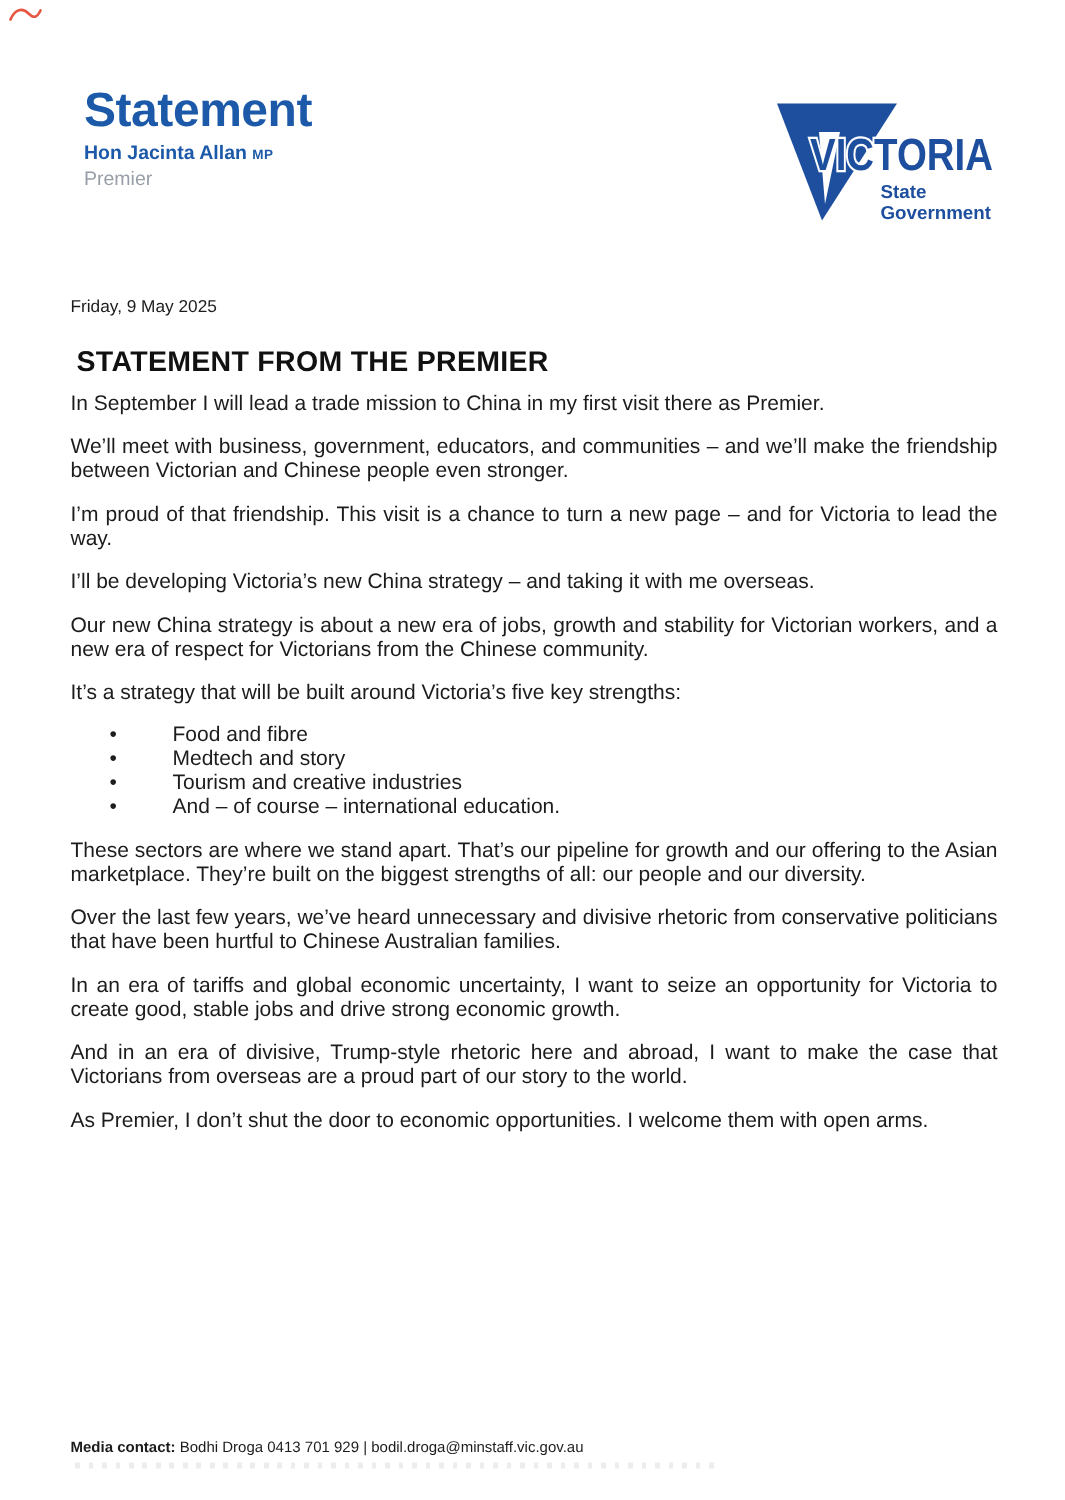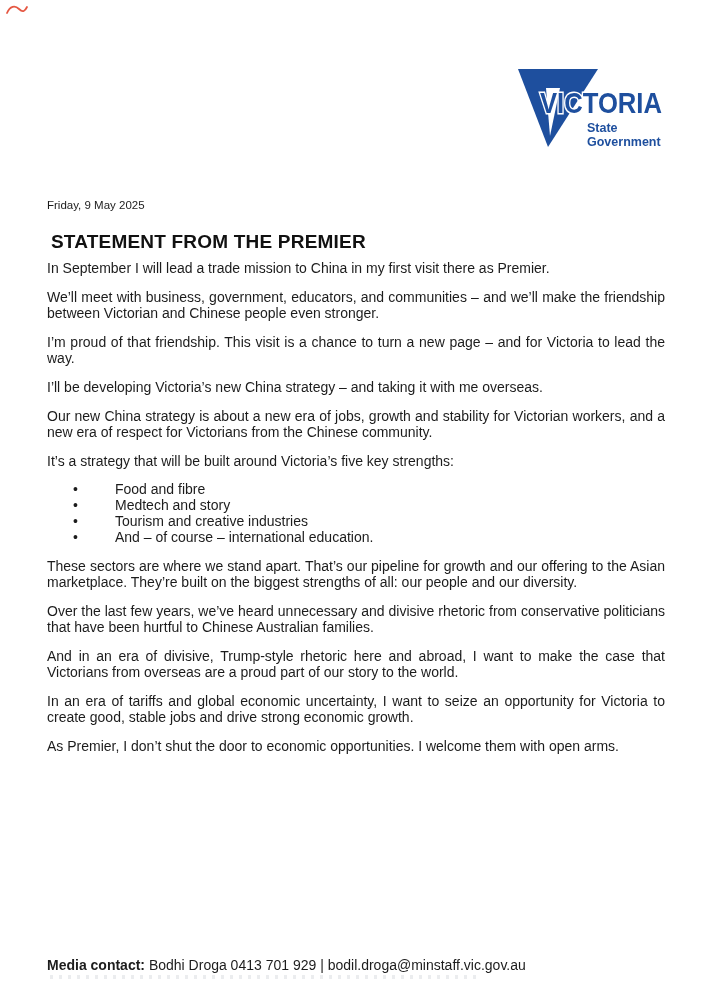--- a/index.html
+++ b/index.html
@@ -29,38 +29,46 @@
   
   .doc-date{position:absolute;left:47px;top:198px;font-size:11.5px;line-height:14px;text-align:center;}
   .doc-headline{position:absolute;left:47px;top:227px;margin:4px;font-size:19px;line-height:22px;font-weight:bold;letter-spacing:0.2px;color:#111;}
   .doc-body{position:absolute;left:47px;top:247px;width:618px;font-size:14px;line-height:16px;text-align:justify;color:#1c1c1c;}
   .doc-body p{margin:13px 0 0;}
   .doc-body ul{margin:12px 0 0;padding:0;}
   .doc-body li{list-style:none;position:relative;padding-left:68px;margin:0;line-height:16px;text-align:left;}
   .doc-body li::before{content:"\2022";position:absolute;left:26px;top:0;}
 
   
-  .doc-footer{position:absolute;left:47px;top:958px;font-size:14px;line-height:15px;color:#1c1c1c;}
+  .doc-footer{position:absolute;left:47px;top:958px;font-size:10px;line-height:15px;color:#1c1c1c;}
   .doc-footer .label{font-weight:bold;}
 
   
   .ghost-line{
     position:absolute;left:50px;top:975px;width:430px;height:4px;opacity:0.55;
     background:repeating-linear-gradient(90deg,rgba(125,135,148,0.28) 0 3px,rgba(125,135,148,0) 3px 9px);
   }
 </style>
 </head>
 <body>
 
 <div class="page">
 
   <svg class="scribble" width="26" height="16" viewBox="0 0 26 16">
     <path d="M3 11 C6 4, 11 3, 15 7 S 21 9, 23 5" stroke="#e2452e" stroke-width="1.8" fill="none" stroke-linecap="round" opacity="0.9"></path>
   </svg>
 
+  <div class="masthead">
+    <h1 class="masthead-title">Statement</h1>
+    <p class="masthead-author">
+      <span>Hon Jacinta Allan</span>
+      <span class="postnominal">MP</span>
+    </p>
+    <p class="masthead-role">Premier</p>
+  </div>
 
   <svg class="logo" width="155" height="92" viewBox="0 0 155 92">
     <polygon points="3,7 83,7 33,85" fill="#1e4f9e"></polygon>
     <polygon points="31,26 45,26 35,74" fill="#ffffff"></polygon>
     <text x="25" y="51" font-family="Liberation Sans, sans-serif" font-weight="bold" font-size="30" fill="#1e4f9e" stroke="#ffffff" stroke-width="3" paint-order="stroke" textLength="122" lengthAdjust="spacingAndGlyphs">VICTORIA</text>
     <text x="72" y="70" font-family="Liberation Sans, sans-serif" font-weight="bold" font-size="12.5" fill="#1e4f9e">State</text>
     <text x="72" y="84" font-family="Liberation Sans, sans-serif" font-weight="bold" font-size="12.5" fill="#1e4f9e">Government</text>
   </svg>
 
   <div class="doc-date">Friday, 9 May 2025</div>
@@ -75,22 +83,22 @@
       <p>Our new China strategy is about a new era of jobs, growth and stability for Victorian workers, and a new era of respect for Victorians from the Chinese community.</p>
       <p>It’s a strategy that will be built around Victoria’s five key strengths:</p>
       <ul>
         <li>Food and fibre</li>
         <li>Medtech and story</li>
         <li>Tourism and creative industries</li>
         <li>And – of course – international education.</li>
       </ul>
       <p>These sectors are where we stand apart. That’s our pipeline for growth and our offering to the Asian marketplace. They’re built on the biggest strengths of all: our people and our diversity.</p>
       <p>Over the last few years, we’ve heard unnecessary and divisive rhetoric from conservative politicians that have been hurtful to Chinese Australian families.</p>
+      <p>In an era of tariffs and global economic uncertainty, I want to seize an opportunity for Victoria to create good, stable jobs and drive strong economic growth.</p>
       <p>And in an era of divisive, Trump-style rhetoric here and abroad, I want to make the case that Victorians from overseas are a proud part of our story to the world.</p>
-      <p>In an era of tariffs and global economic uncertainty, I want to seize an opportunity for Victoria to create good, stable jobs and drive strong economic growth.</p>
       <p>As Premier, I don’t shut the door to economic opportunities. I welcome them with open arms.</p>
     </div>
 
   <div class="doc-footer">
     <span class="label">Media contact:</span>
     <span>Bodhi Droga 0413 701 929 | bodil.droga@minstaff.vic.gov.au</span>
   </div>
 
   <div class="ghost-line"></div>
 

